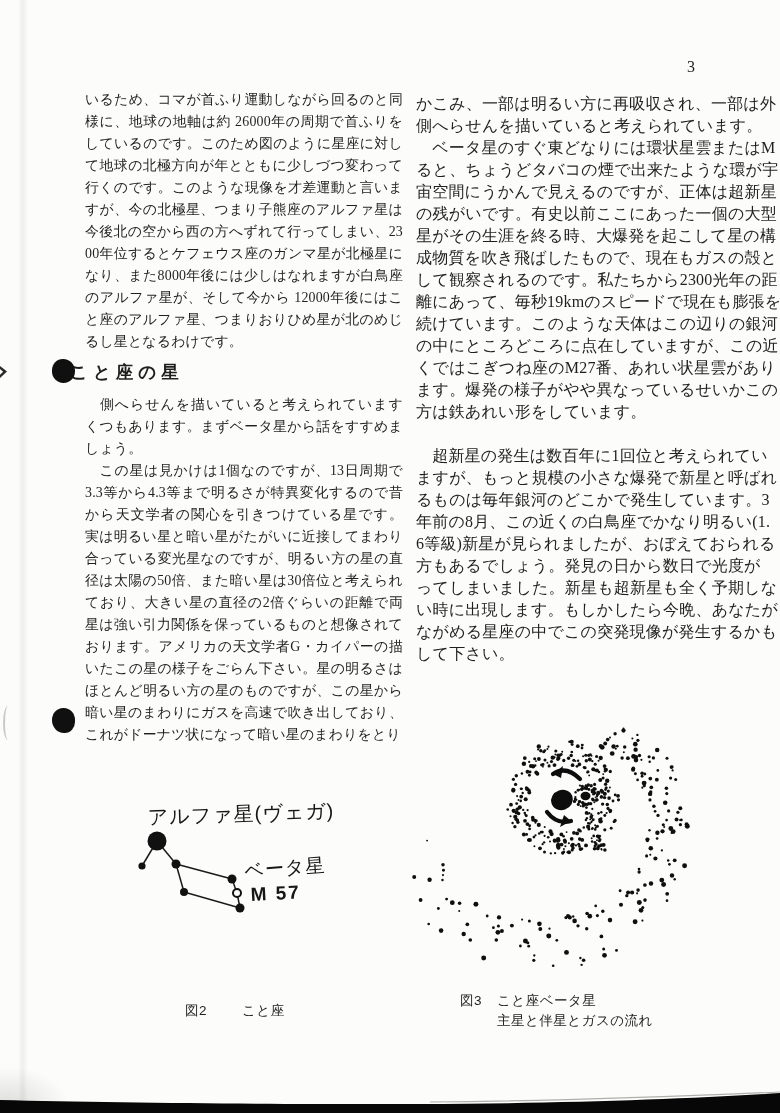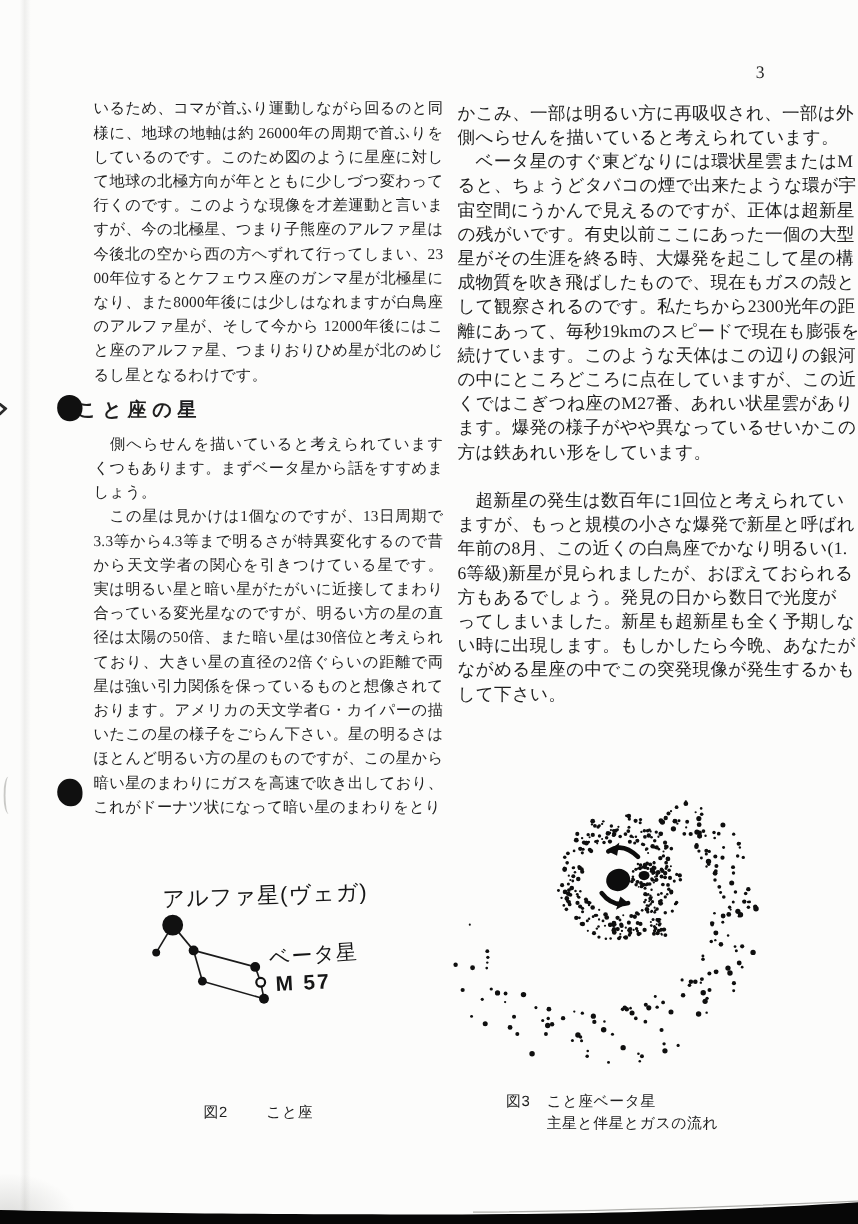--- a/index.html
+++ b/index.html
@@ -107,20 +107,21 @@
     <div class="tl">続けています。このような天体はこの辺りの銀河</div>
     <div class="tl">の中にところどころに点在していますが、この近</div>
     <div class="tl">くではこぎつね座のM27番、あれい状星雲があり</div>
     <div class="tl">ます。爆発の様子がやや異なっているせいかこの</div>
     <div class="tl end">方は鉄あれい形をしています。</div>
   </div>
 
 <div class="col" id="right-col-p3">
     <div class="tl">　超新星の発生は数百年に1回位と考えられてい</div>
     <div class="tl">ますが、もっと規模の小さな爆発で新星と呼ばれ</div>
+    <div class="tl">るものは毎年銀河のどこかで発生しています。3</div>
     <div class="tl">年前の8月、この近くの白鳥座でかなり明るい(1.</div>
     <div class="tl">6等級)新星が見られましたが、おぼえておられる</div>
     <div class="tl">方もあるでしょう。発見の日から数日で光度が</div>
     <div class="tl">ってしまいました。新星も超新星も全く予期しな</div>
     <div class="tl">い時に出現します。もしかしたら今晩、あなたが</div>
     <div class="tl">ながめる星座の中でこの突発現像が発生するかも</div>
     <div class="tl end">して下さい。</div>
   </div>
 
 <svg class="abs" style="left:88px;top:793px;" width="270" height="140" viewBox="0 0 270 140">

